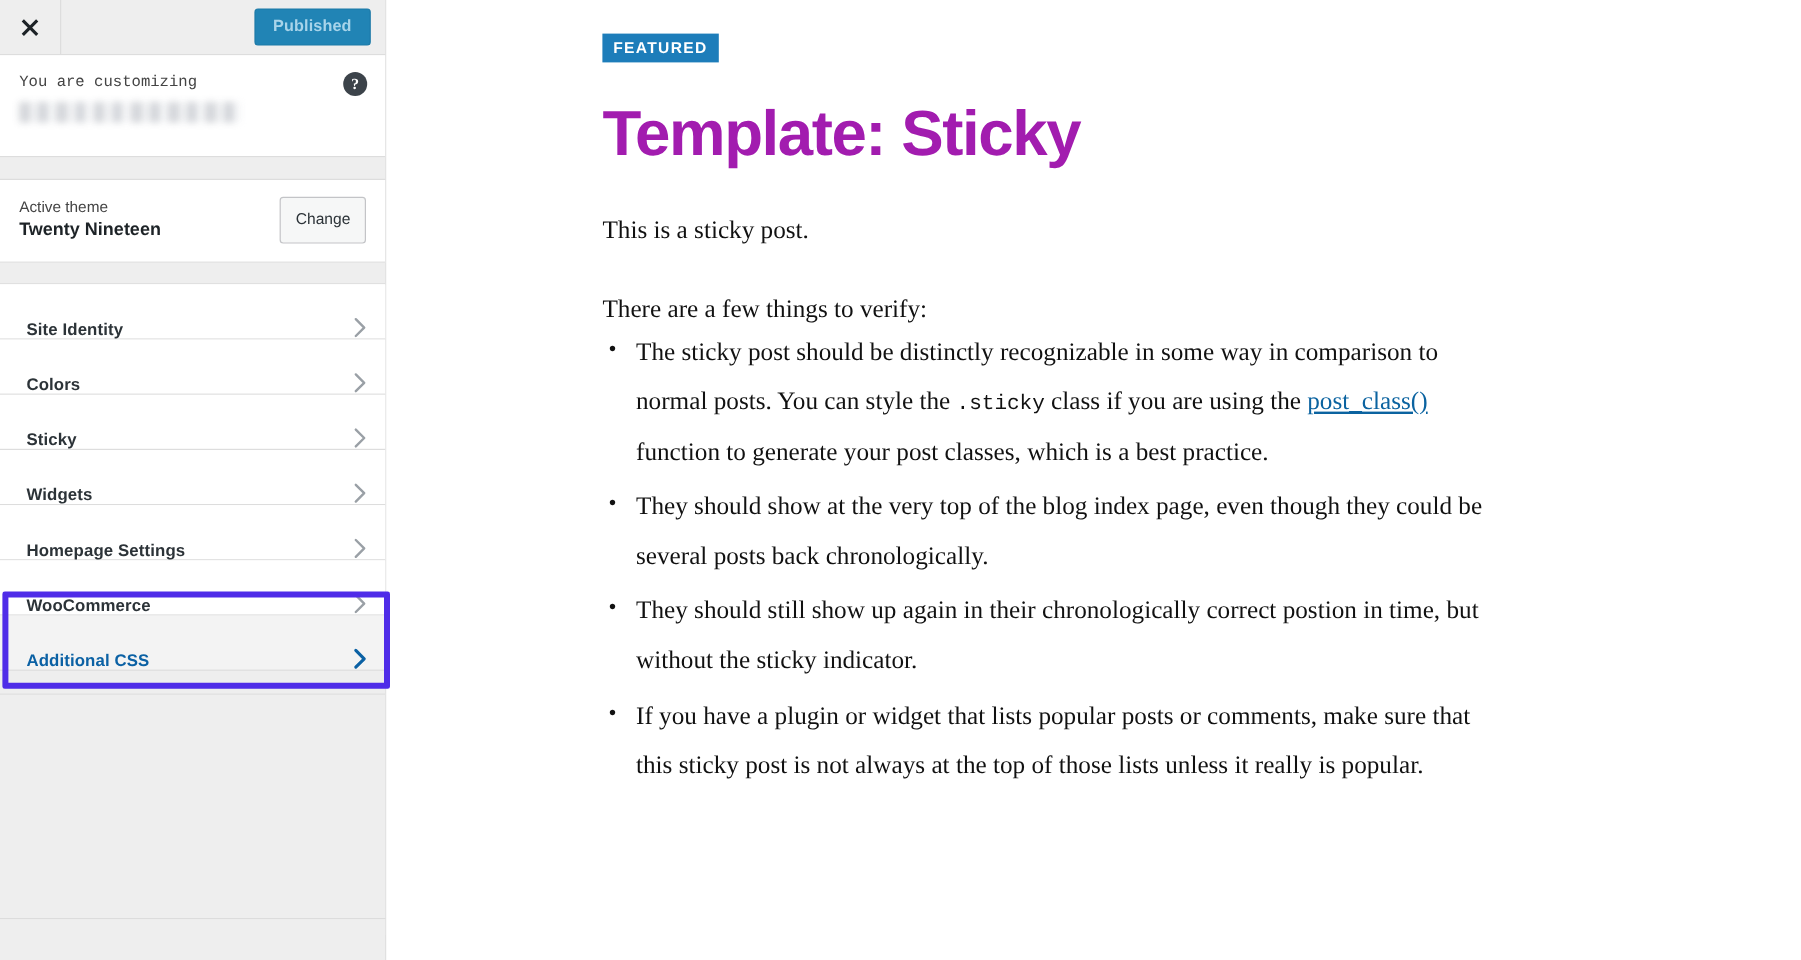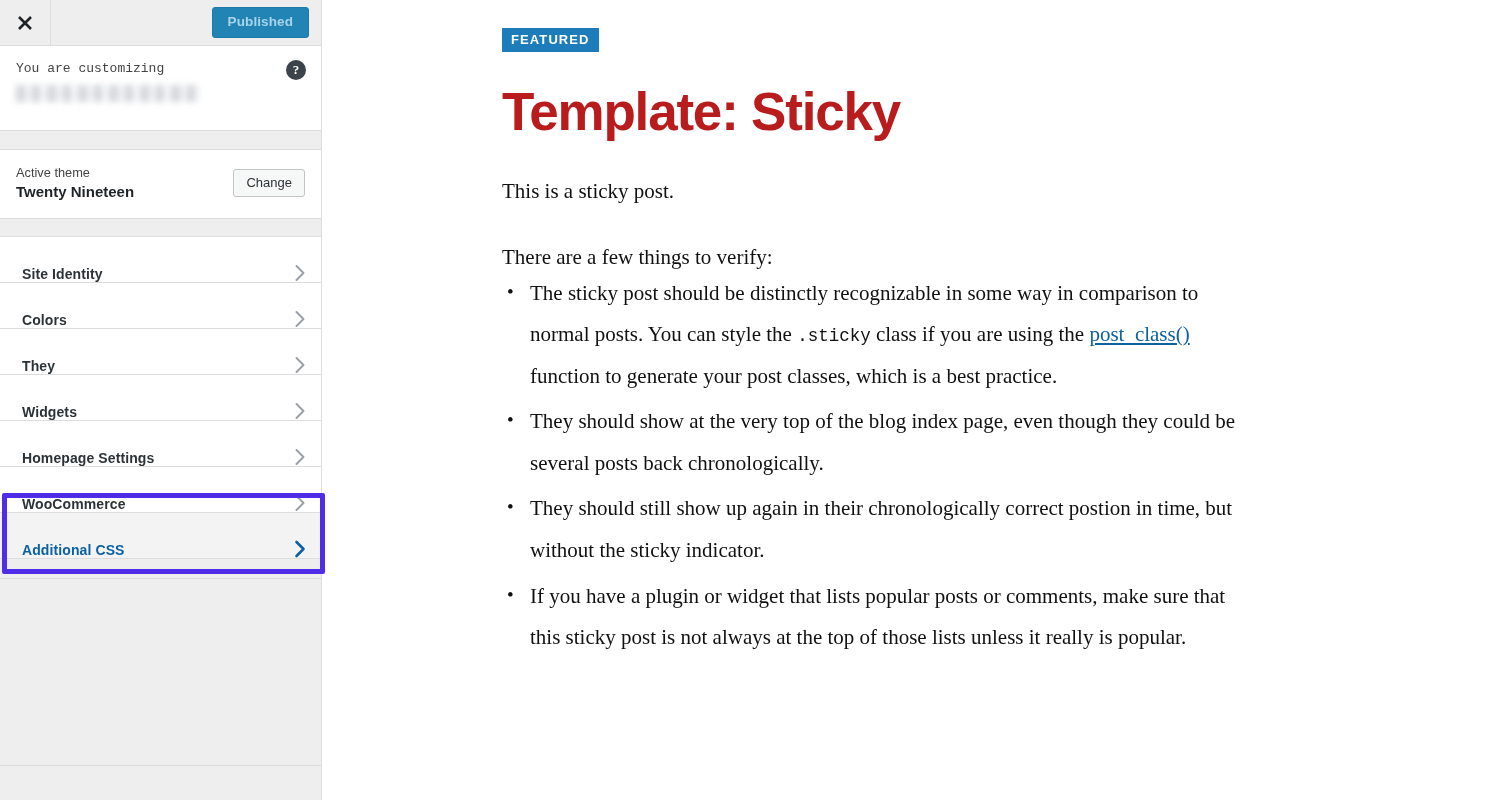--- a/index.html
+++ b/index.html
@@ -121,21 +121,20 @@
     background: #eeeeee;
     border-bottom: 1px solid #dddddd;
   }
 
   
   .cz-theme {
     background: #ffffff;
     border-bottom: 1px solid #dddddd;
     padding: 14px 16px 15px;
     display: flex;
-    align-items: center;
     justify-content: space-between;
     min-height: 62px;
   }
   .cz-theme-text { line-height: 1.35; }
   .cz-theme-sub {
     font-size: 12.8px;
     color: #444444;
   }
   .cz-theme-name {
     font-size: 15px;
@@ -238,21 +237,21 @@
     font-size: 13px;
     font-weight: 700;
     letter-spacing: 1.1px;
     padding: 5px 9px 6px;
     line-height: 1;
   }
   .pv-title {
     margin-top: 32px;
     font-size: 53px;
     font-weight: 700;
-    color: #b91c1c;
+    color: #a21caf;
     letter-spacing: -1.2px;
     line-height: 1.05;
   }
   .pv-body {
     font-family: "Liberation Serif", serif;
     color: #111111;
   }
   .pv-p {
     font-size: 21px;
     line-height: 1.45;
@@ -333,21 +332,21 @@
         </div>
         <div class="cz-panel-item">
           <span class="cz-panel-label">Colors</span>
           <span>
             <svg class="cz-chev" width="12" height="18" viewBox="0 0 12 18" aria-hidden="true">
               <path d="M2.5 2 L9.5 9 L2.5 16" fill="none" stroke="#9aa0a6" stroke-width="2" stroke-linecap="round" stroke-linejoin="round"></path>
             </svg>
           </span>
         </div>
         <div class="cz-panel-item">
-          <span class="cz-panel-label">They</span>
+          <span class="cz-panel-label">Sticky</span>
           <span>
             <svg class="cz-chev" width="12" height="18" viewBox="0 0 12 18" aria-hidden="true">
               <path d="M2.5 2 L9.5 9 L2.5 16" fill="none" stroke="#9aa0a6" stroke-width="2" stroke-linecap="round" stroke-linejoin="round"></path>
             </svg>
           </span>
         </div>
         <div class="cz-panel-item">
           <span class="cz-panel-label">Widgets</span>
           <span>
             <svg class="cz-chev" width="12" height="18" viewBox="0 0 12 18" aria-hidden="true">

